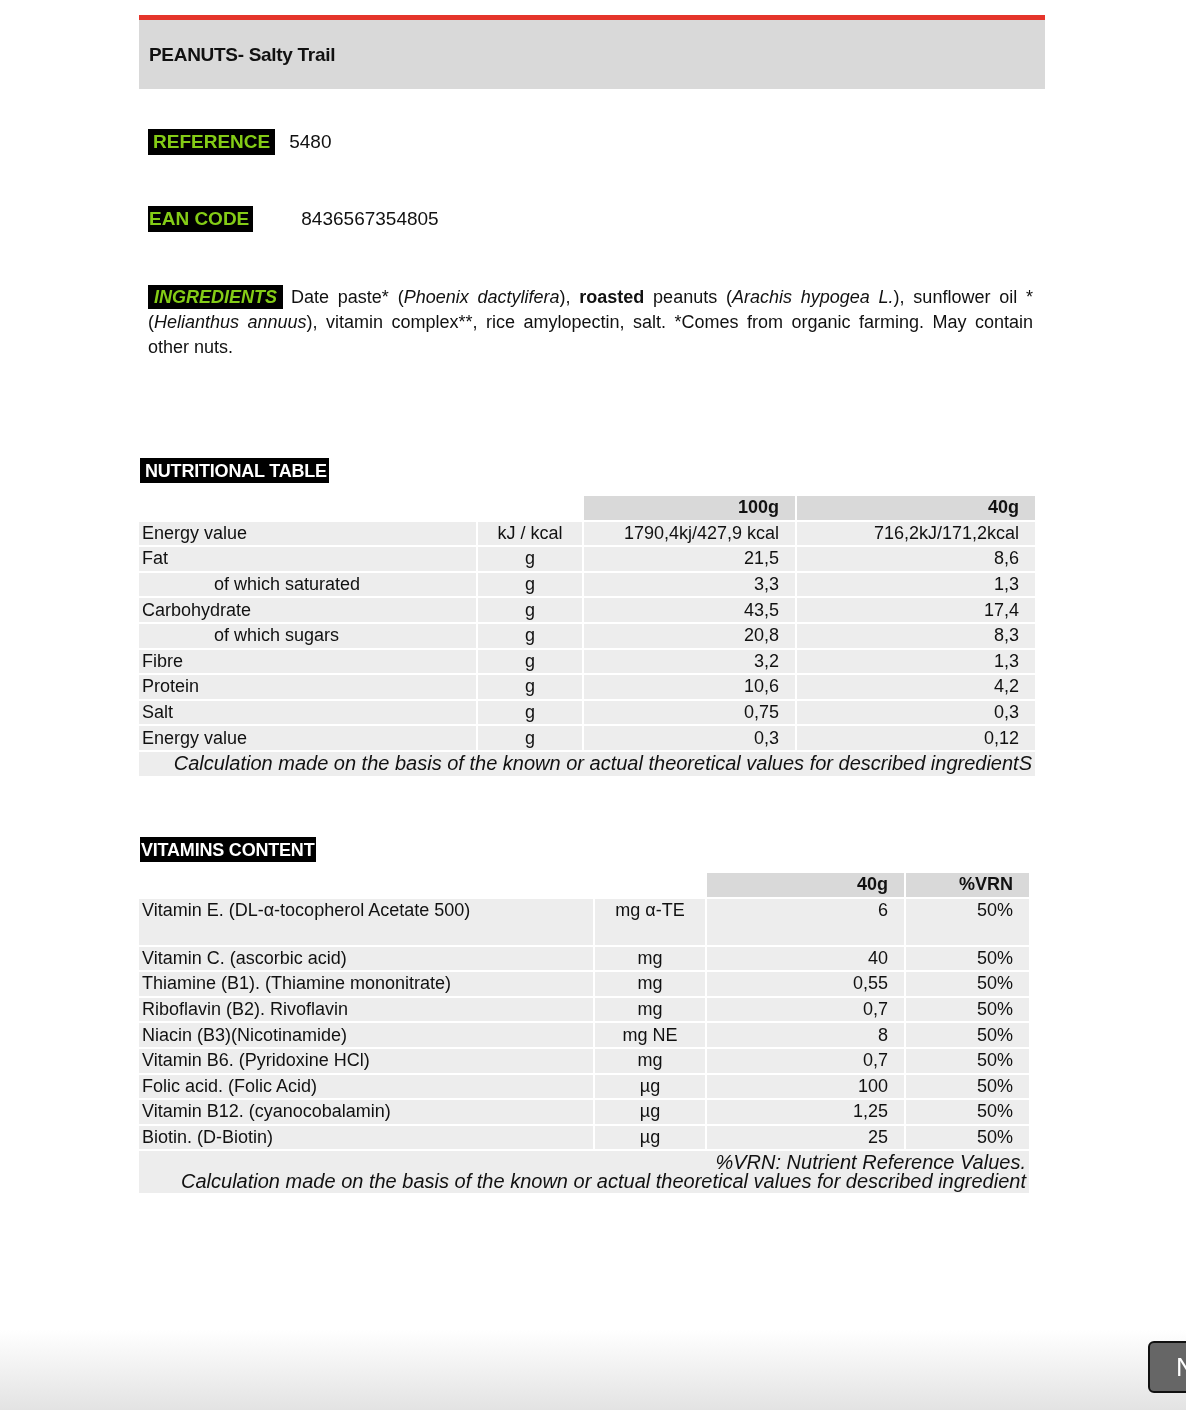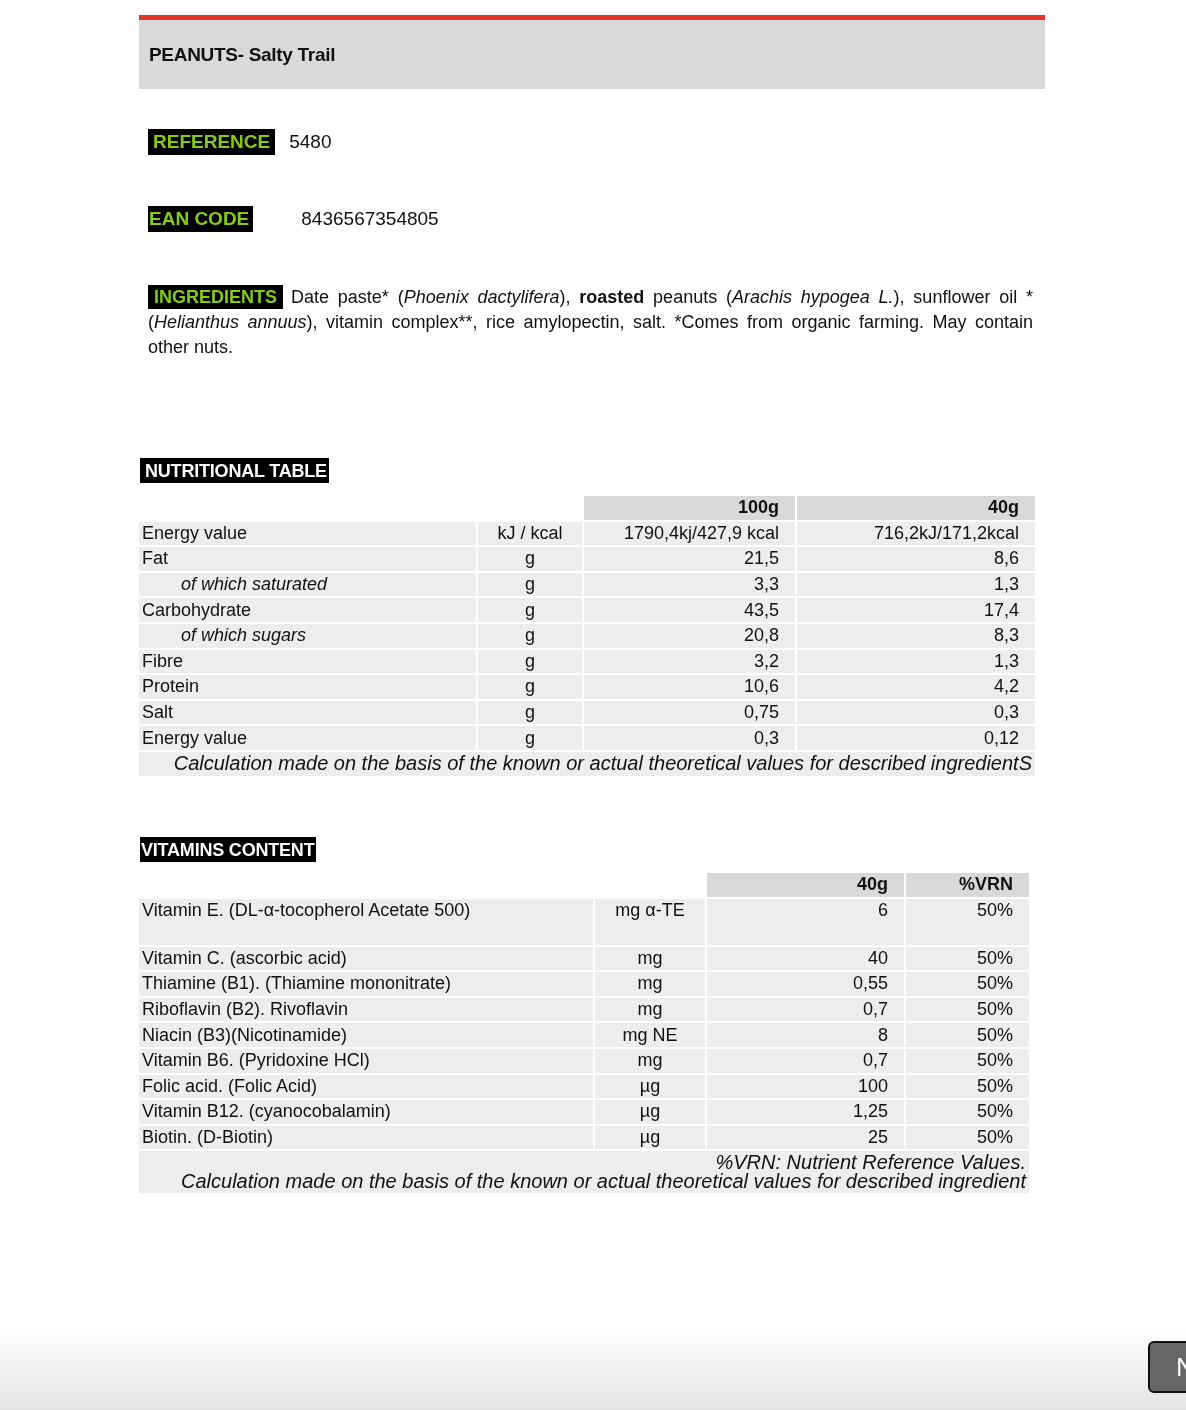--- a/index.html
+++ b/index.html
@@ -17,35 +17,35 @@
   .tag {
     display: inline-block; background: #000; color: #84cc16; font-weight: bold;
     padding: 1px 5px; line-height: 24px;
   }
   .field { position: absolute; left: 9px; font-size: 19px; display: flex; align-items: center; }
   .field .val { margin-left: 14px; }
   .ingredients {
     position: absolute; left: 9px; top: 268px; width: 885px; font-size: 18px;
     line-height: 25px; text-align: justify;
   }
-  .ingredients .tag { margin-right: 8px; padding: 0 6px; line-height: 24px; }
+  .ingredients .tag { margin-right: 8px; padding: 0 6px; line-height: 24px; font-style: italic; }
   .section-tag {
     position: absolute; left: 0; background: #000; color: #fff; font-weight: bold;
     font-size: 18px; padding: 1px 2px 0 5px; line-height: 24px; letter-spacing: -0.2px;
   }
   table.nut {
     position: absolute; left: 0; border-collapse: separate; border-spacing: 2px 2px;
     font-size: 18px; margin-left: -2px;
   }
   table.nut td { background: #ededed; padding: 0 3px; height: 23.6px; line-height: 23px; white-space: nowrap; }
   table.nut td.blank { background: transparent; }
   table.nut td.head { background: #d9d9d9; font-weight: bold; text-align: right; padding-right: 16px; }
   table.nut td.u { text-align: center; }
   table.nut td.n { text-align: right; padding-right: 16px; }
-  table.nut td.indent { padding-left: 42px; font-style: italic; }
+  table.nut td.indent { padding-left: 75px; }
   .note { font-style: italic; font-size: 20px; text-align: right; background: #ededed; padding-right: 12px; }
   .bottom-fade {
     position: absolute; left: 0; right: 0; bottom: 0; height: 80px;
     background: linear-gradient(to bottom, rgba(255,255,255,0), #e3e3e3);
   }
   .next-btn {
     position: absolute; left: 1148px; top: 1341px; width: 60px; height: 52px;
     background: #666; border: 2px solid #111; border-radius: 6px; box-sizing: border-box;
     color: #fff; font-size: 26px; line-height: 48px; padding-left: 26px;
   }

